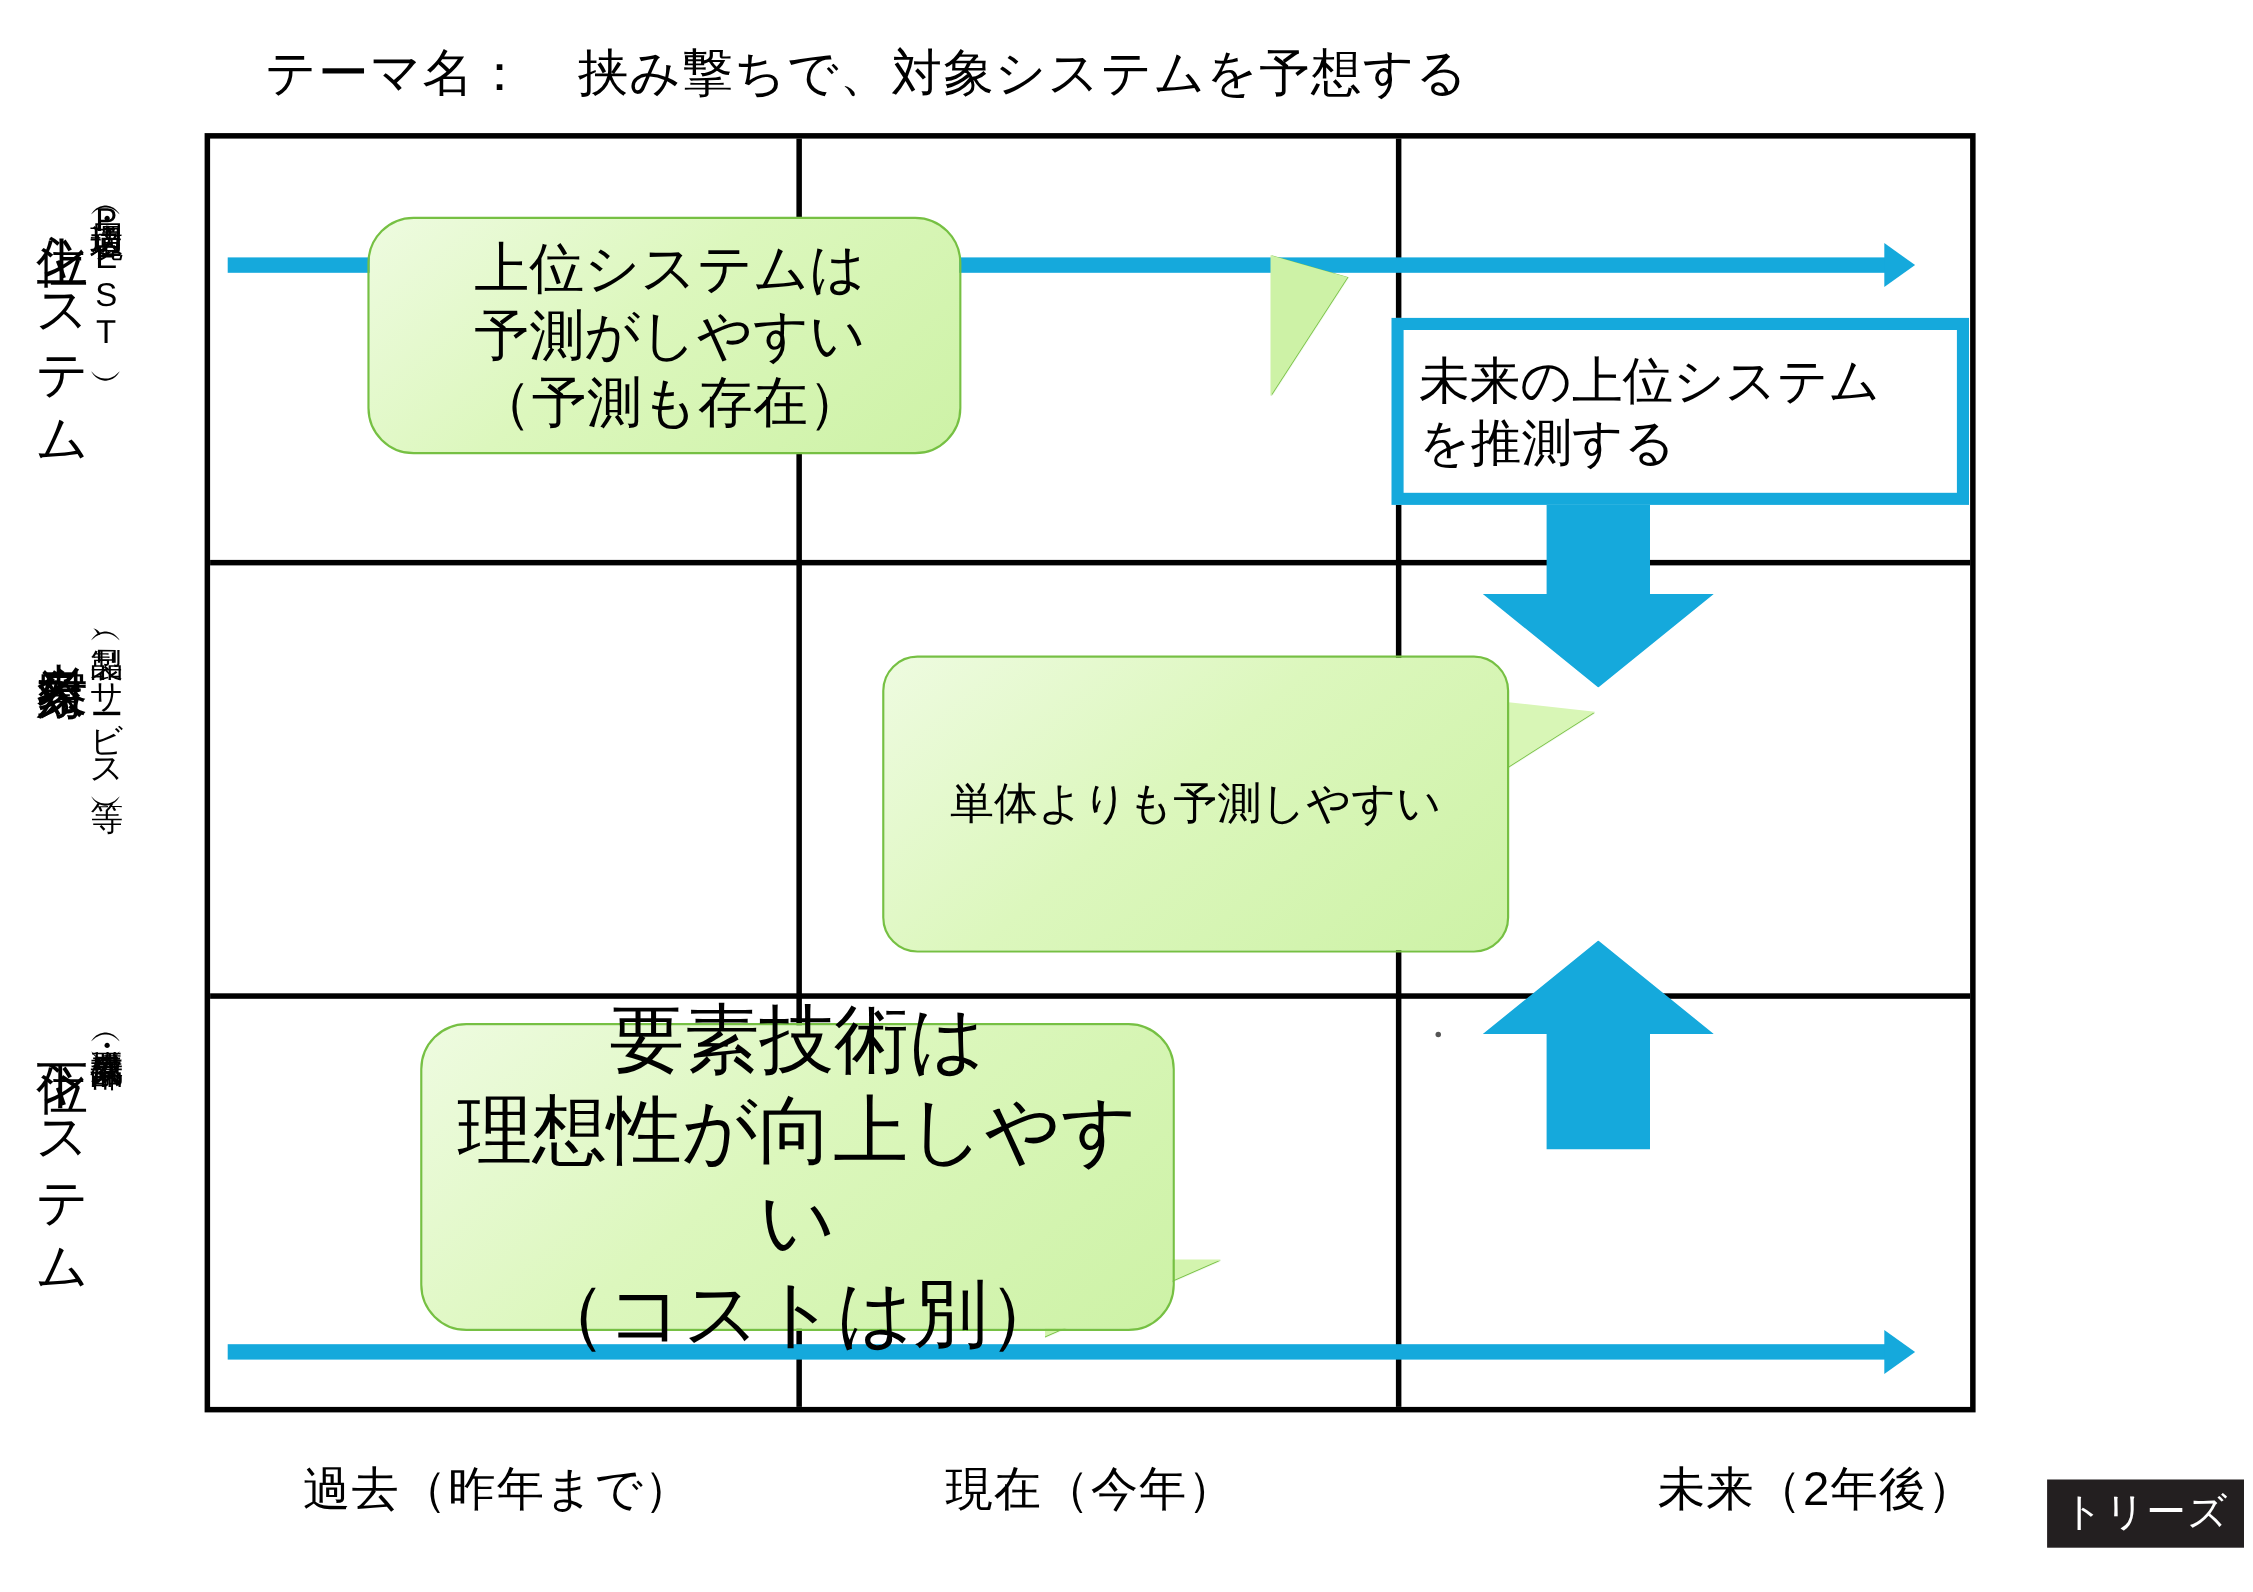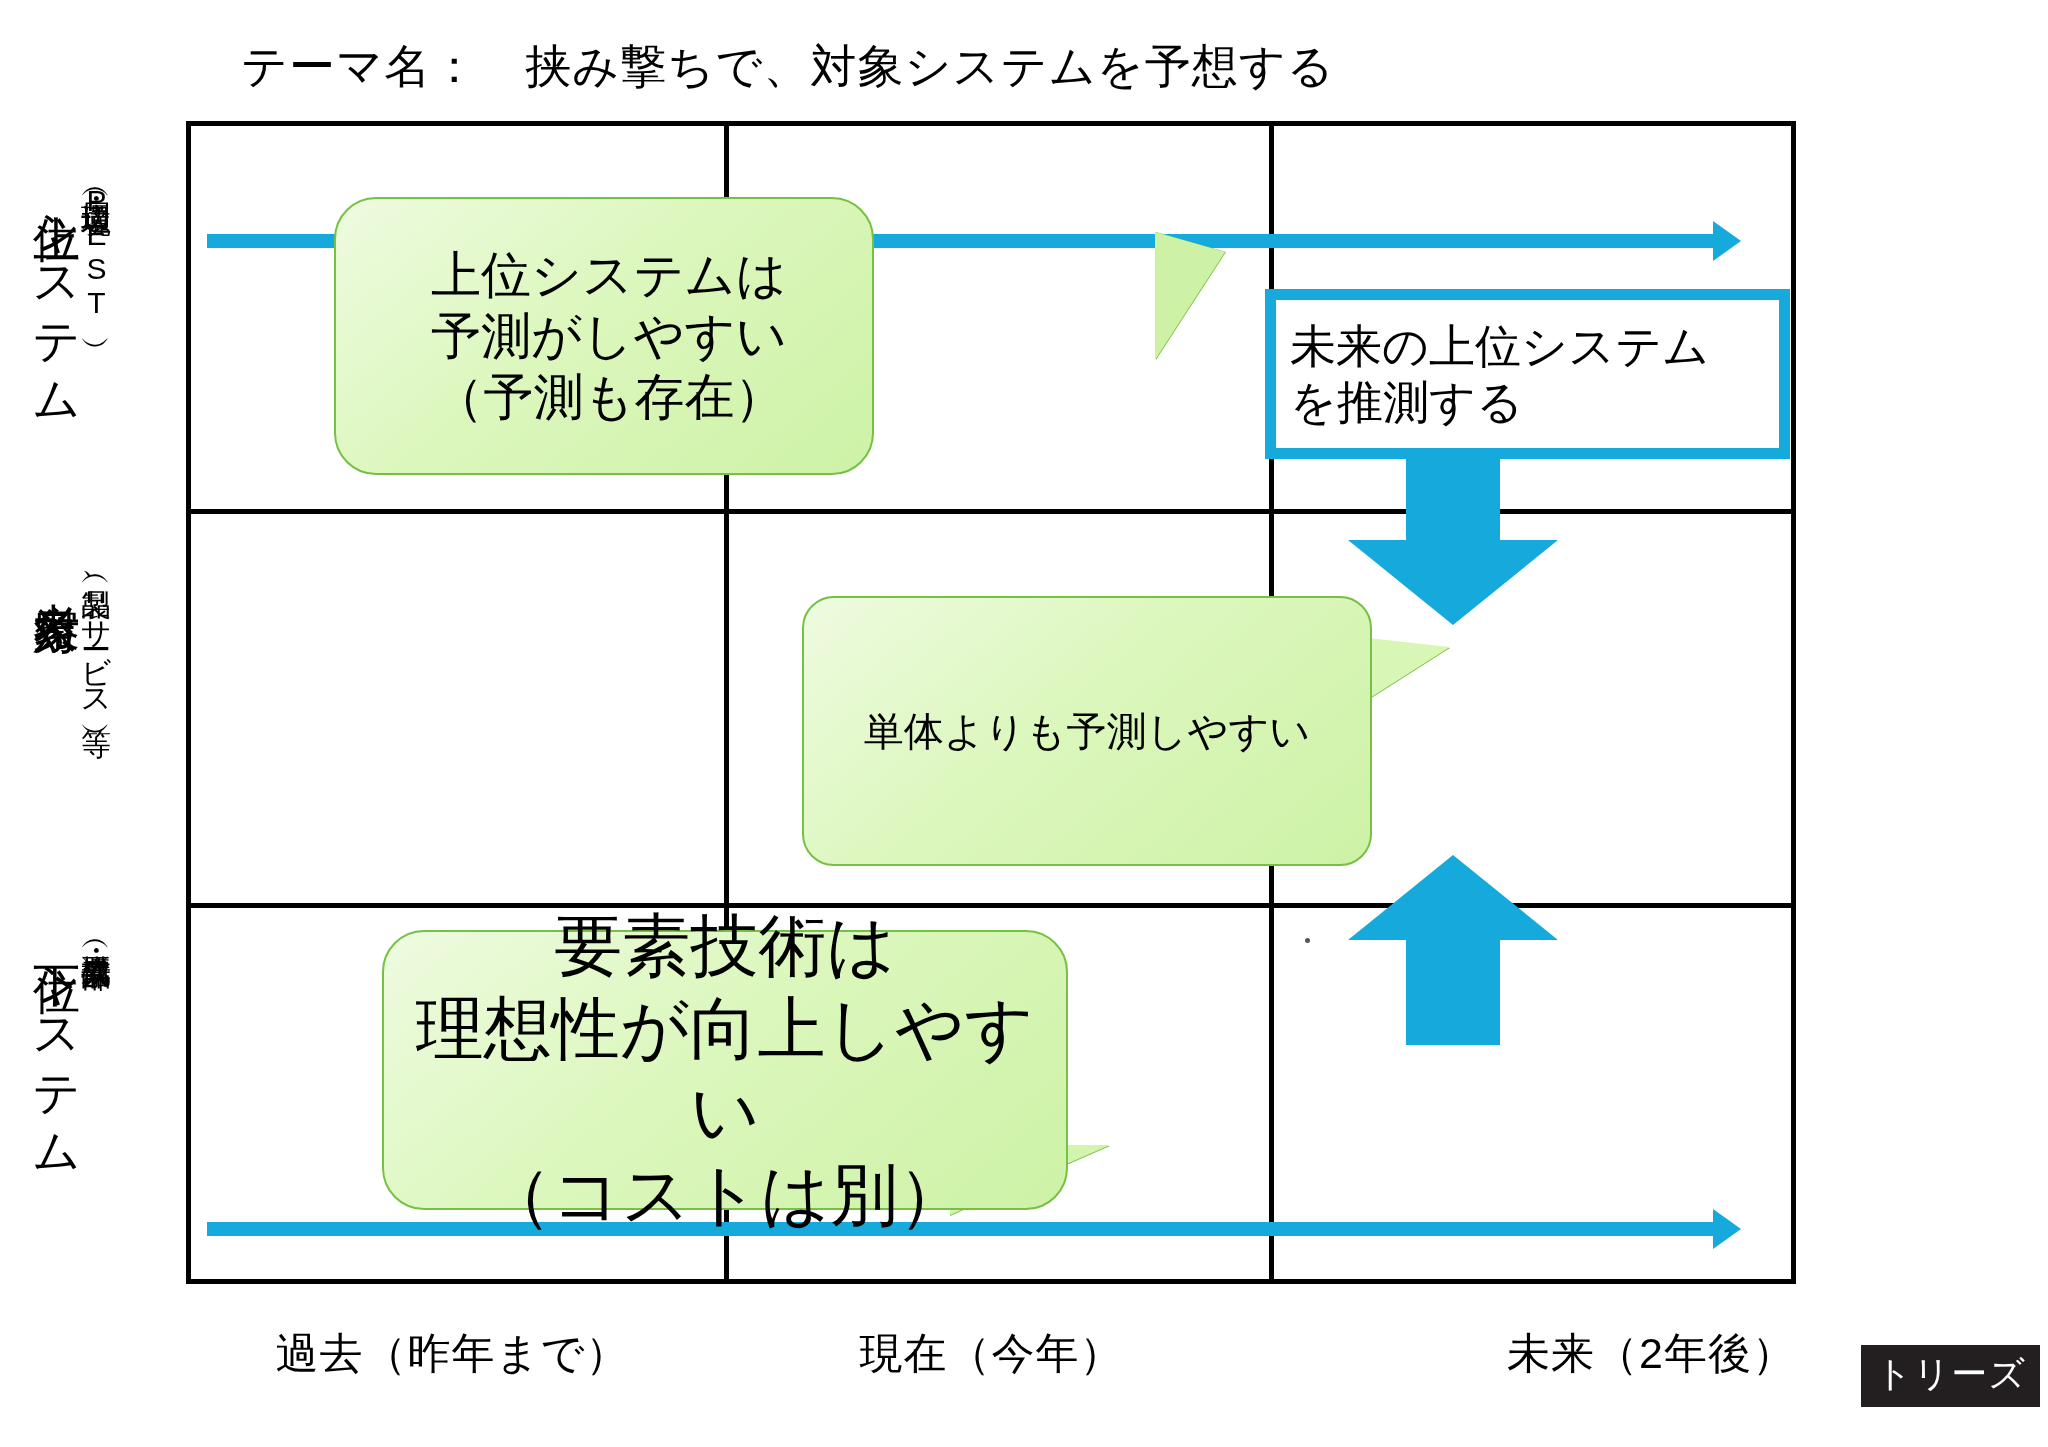--- a/index.html
+++ b/index.html
@@ -129,21 +129,21 @@
     text-align: center;
     color: #000;
     line-height: 1.22;
   }
   .callout .ctext { white-space: pre-line; }
 
   #callout-upper {
     left: 334px;
     top: 197px;
     width: 540px;
-    height: 278px;
+    height: 216px;
     font-size: 50px;
   }
   #callout-upper .ctext { padding-left: 10px; }
 
   #callout-middle {
     left: 802px;
     top: 596px;
     width: 570px;
     height: 270px;
     font-size: 40px;

